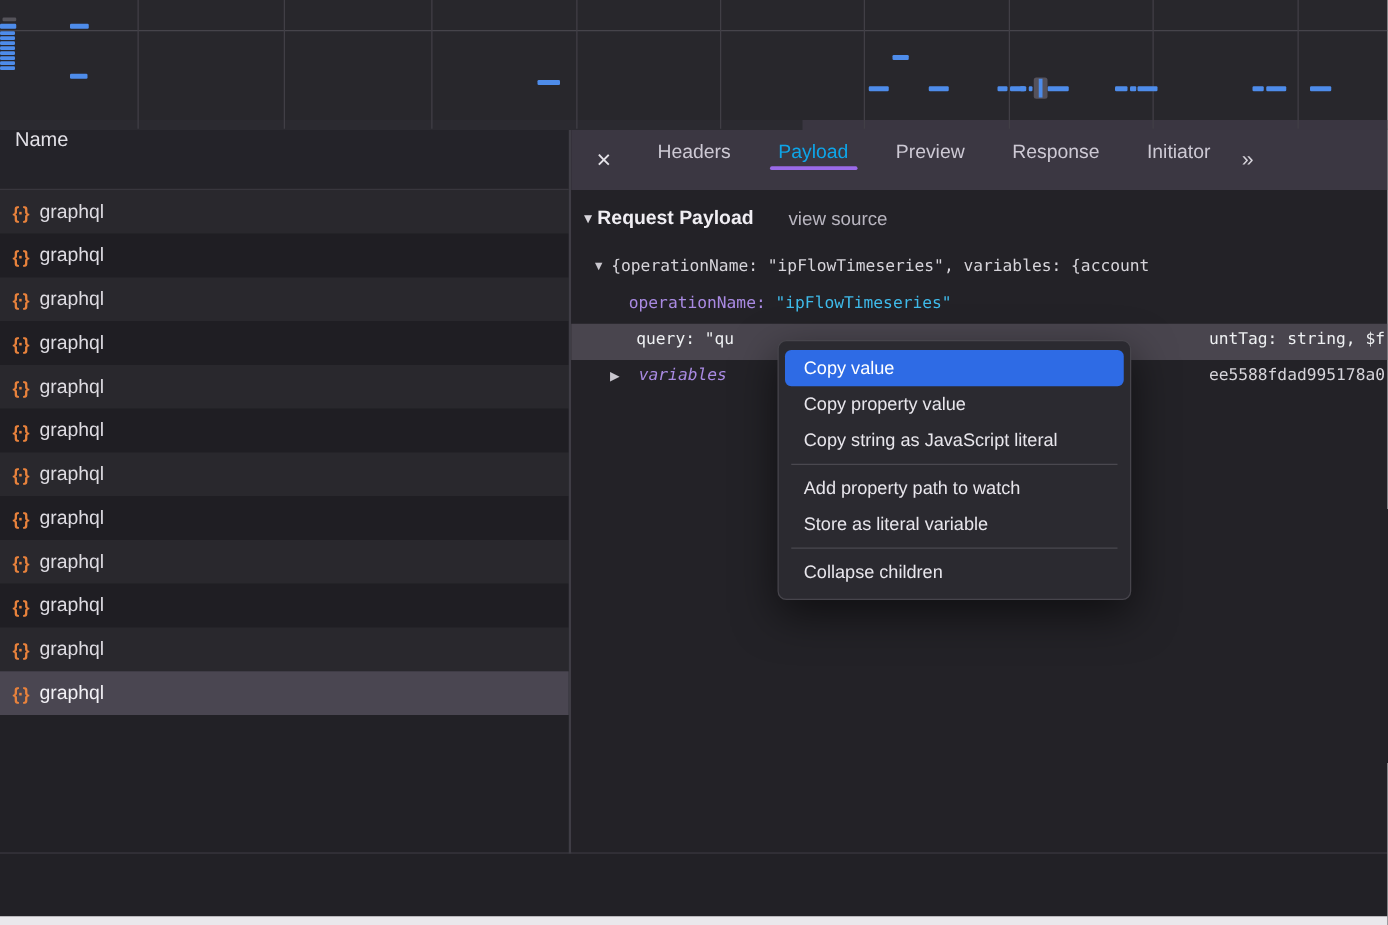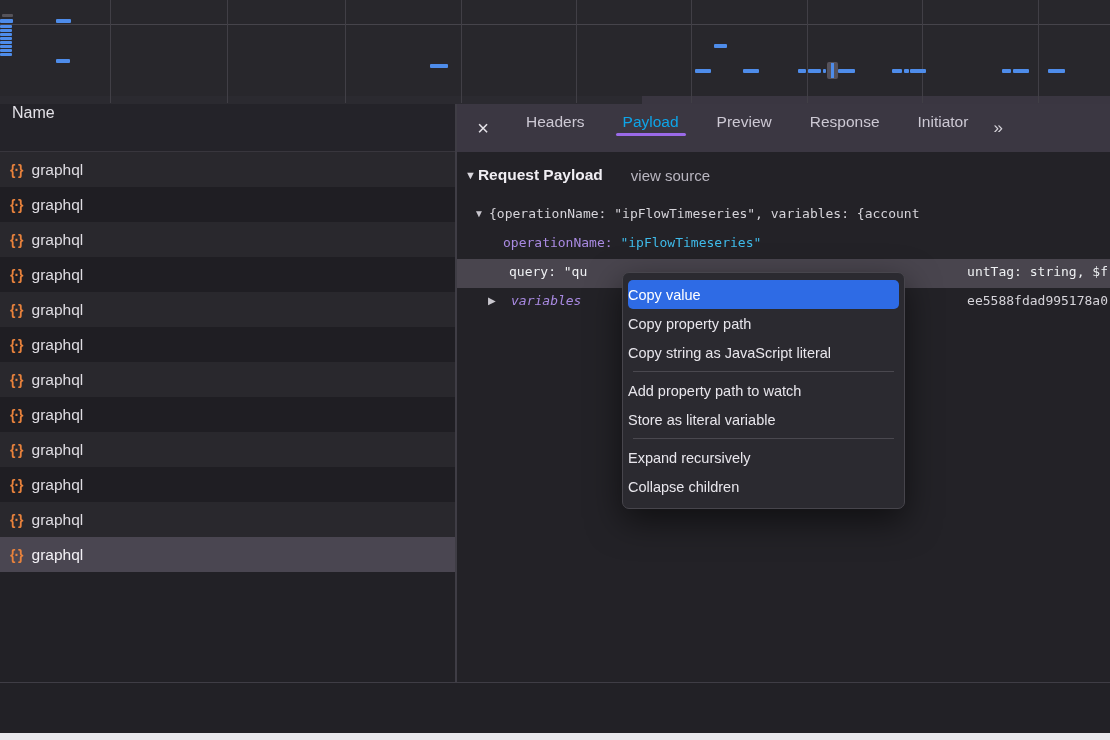--- a/index.html
+++ b/index.html
@@ -64,21 +64,21 @@
   .tree-right{position:absolute;top:5px;right:2px;}
   .seg-plain{color:#d6d4da;}
   .seg-key{color:#a98ae2;}
   .seg-str{color:#3fbbea;}
   .seg-white{color:#eef0f2;}
 
   
   #context-menu{left:622px;top:272px;width:281px;background:#2b2a30;border:1px solid #47454c;
                 border-radius:7px;box-shadow:0 12px 34px rgba(0,0,0,.55);padding:7px 0;
                 color:#e8e6ec;font-size:14.5px;z-index:50;}
-  .menu-item{height:29px;display:flex;align-items:center;margin:0 5px;
+  .menu-item{height:29px;display:flex;align-items:center;padding-left:15px;margin:0 5px;
              border-radius:5px;cursor:default;}
   .menu-sep{height:1px;background:#4a484f;margin:4px 10px;}
 </style>
 </head>
 <body>
 
 <div id="stage">
 
   <div id="waterfall" class="abs">
     <div id="wf-hline"></div>
@@ -233,34 +233,31 @@
 
   <div id="footer-line" class="abs"></div>
   <div id="footer" class="abs"></div>
   <div id="bottom-strip" class="abs"></div>
 
   <div id="context-menu" class="abs">
       <div class="menu-item" style="background: rgb(46, 107, 229); color: rgb(255, 255, 255);">
         <span>Copy value</span>
       </div>
       <div class="menu-item">
-        <span>Copy property path</span>
+        <span>Copy property value</span>
       </div>
       <div class="menu-item">
         <span>Copy string as JavaScript literal</span>
       </div>
       <div class="menu-sep"></div>
       <div class="menu-item">
         <span>Add property path to watch</span>
       </div>
       <div class="menu-item">
         <span>Store as literal variable</span>
       </div>
       <div class="menu-sep"></div>
       <div class="menu-item">
-        <span>Expand recursively</span>
-      </div>
-      <div class="menu-item">
         <span>Collapse children</span>
       </div>
     </div>
 
 </div>
 
 </body></html>

